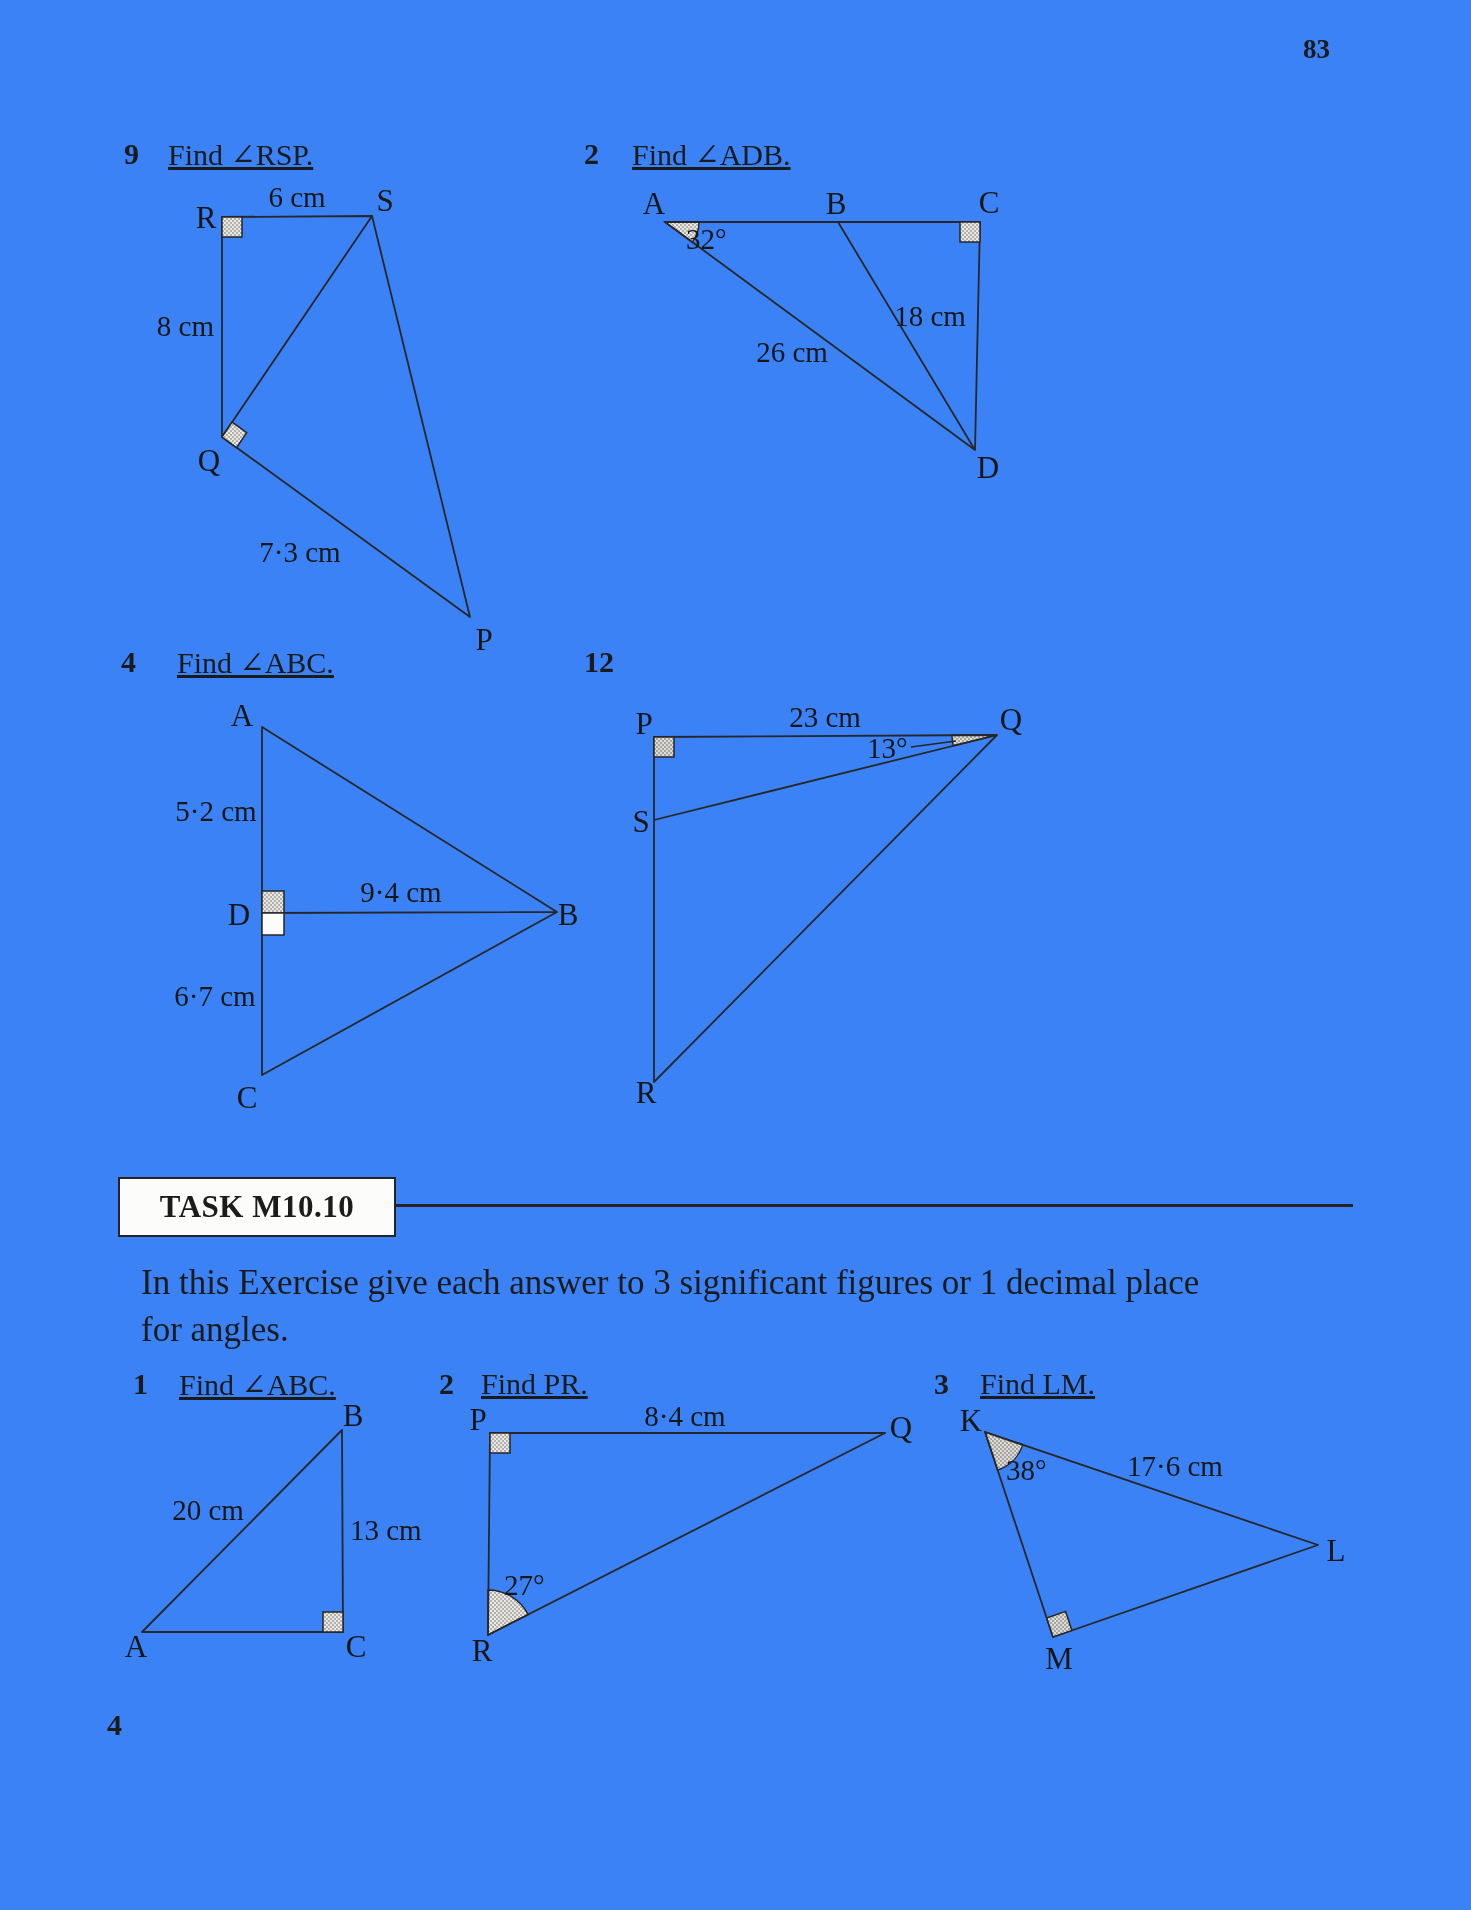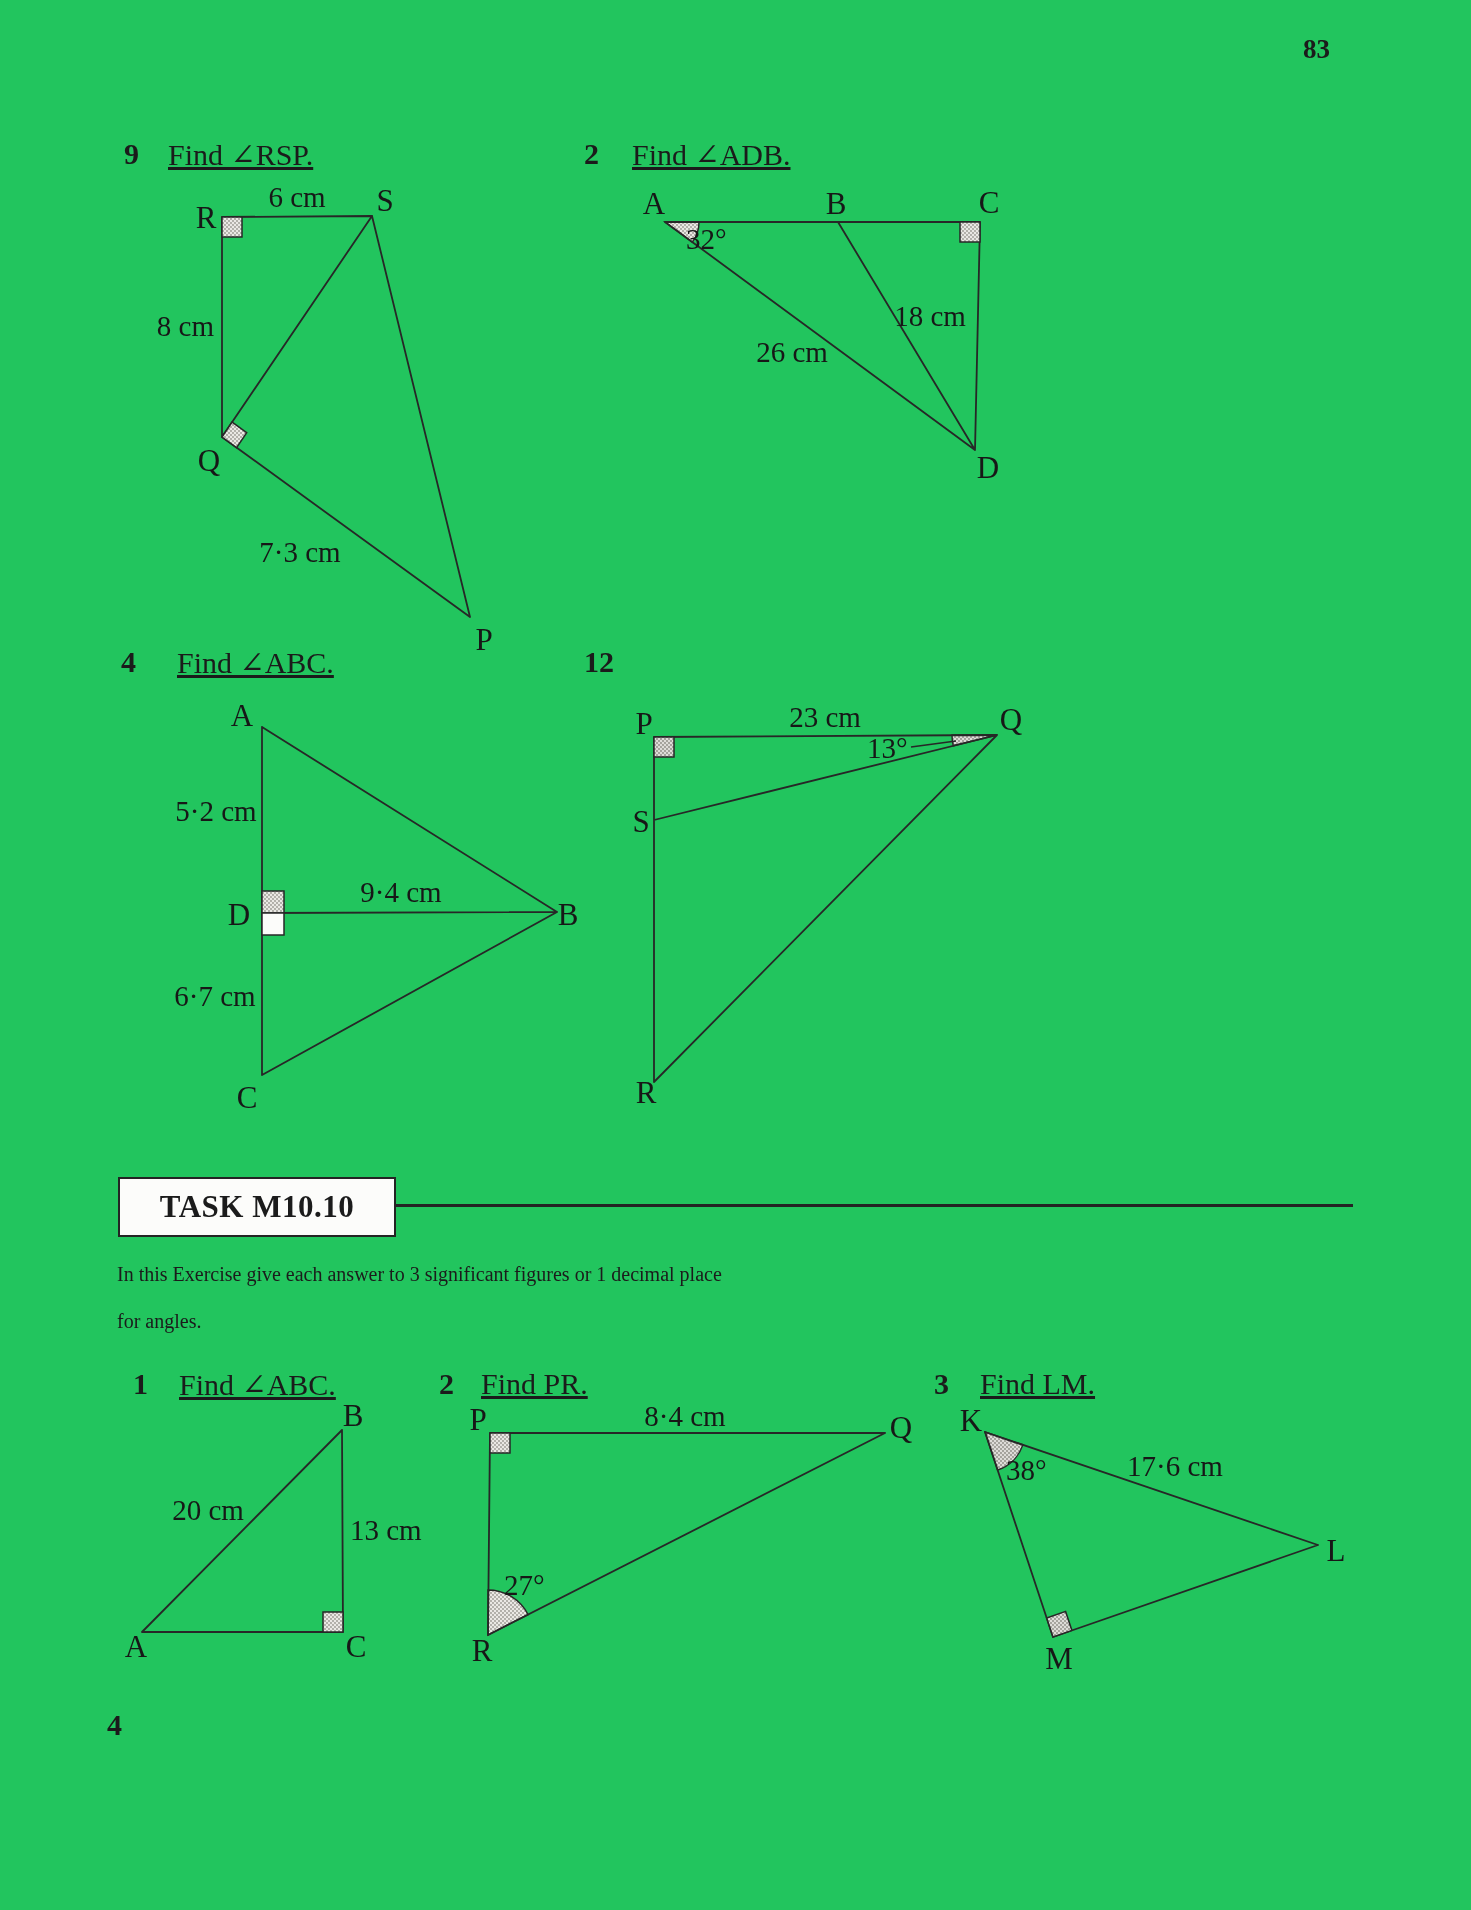--- a/index.html
+++ b/index.html
@@ -1,35 +1,35 @@
 <!DOCTYPE html>
 <html><head>
 <meta charset="utf-8">
 <style>
   html,body{margin:0;padding:0;background:#ffffff;}
-  .page{position:relative;width:1471px;height:1910px;background:#22c55e;
+  .page{position:relative;width:1471px;height:1910px;background:#3b82f6;
         font-family:"Liberation Serif","DejaVu Serif",serif;color:#1b1b1b;overflow:hidden;}
   .pagenum{position:absolute;left:1303px;top:34px;font-weight:bold;font-size:27px;}
   .qnum{position:absolute;font-weight:bold;font-size:30px;}
   .qprompt{position:absolute;font-size:30px;white-space:pre;text-decoration:underline;}
   .diagram{position:absolute;}
   .ln{fill:none;stroke:#272727;stroke-width:1.8;stroke-linecap:round;stroke-linejoin:round;}
   .ra{stroke:#272727;stroke-width:1.5;}
   .wedge{stroke:#272727;stroke-width:1.4;}
   .leader{stroke:#272727;stroke-width:1.6;}
   text{fill:#171717;font-family:"Liberation Serif","DejaVu Serif",serif;}
   .vt{font-size:31px;}
   .mt{font-size:29px;}
   .mid{text-anchor:middle;}
   .end{text-anchor:end;}
   .taskbox{position:absolute;left:118px;top:1177px;width:274px;height:56px;border:2.5px solid #242424;
            display:flex;align-items:center;justify-content:center;background:#fcfcfa;}
   .tasktitle{font-weight:bold;font-size:31px;letter-spacing:.5px;}
   .taskline{position:absolute;left:395px;top:1204px;width:958px;height:3px;background:#242424;}
-  .bodyline{position:absolute;font-size:20px;white-space:pre;}
+  .bodyline{position:absolute;font-size:35px;white-space:pre;margin-left:24px;}
 </style>
 </head>
 <body>
 
 <div class="page">
 
   <div class="pagenum">83</div>
 
   <span class="qnum" style="left:124px;top:137px">9</span>
   <span class="qprompt" style="left:168px;top:137px">Find ∠RSP.</span>

